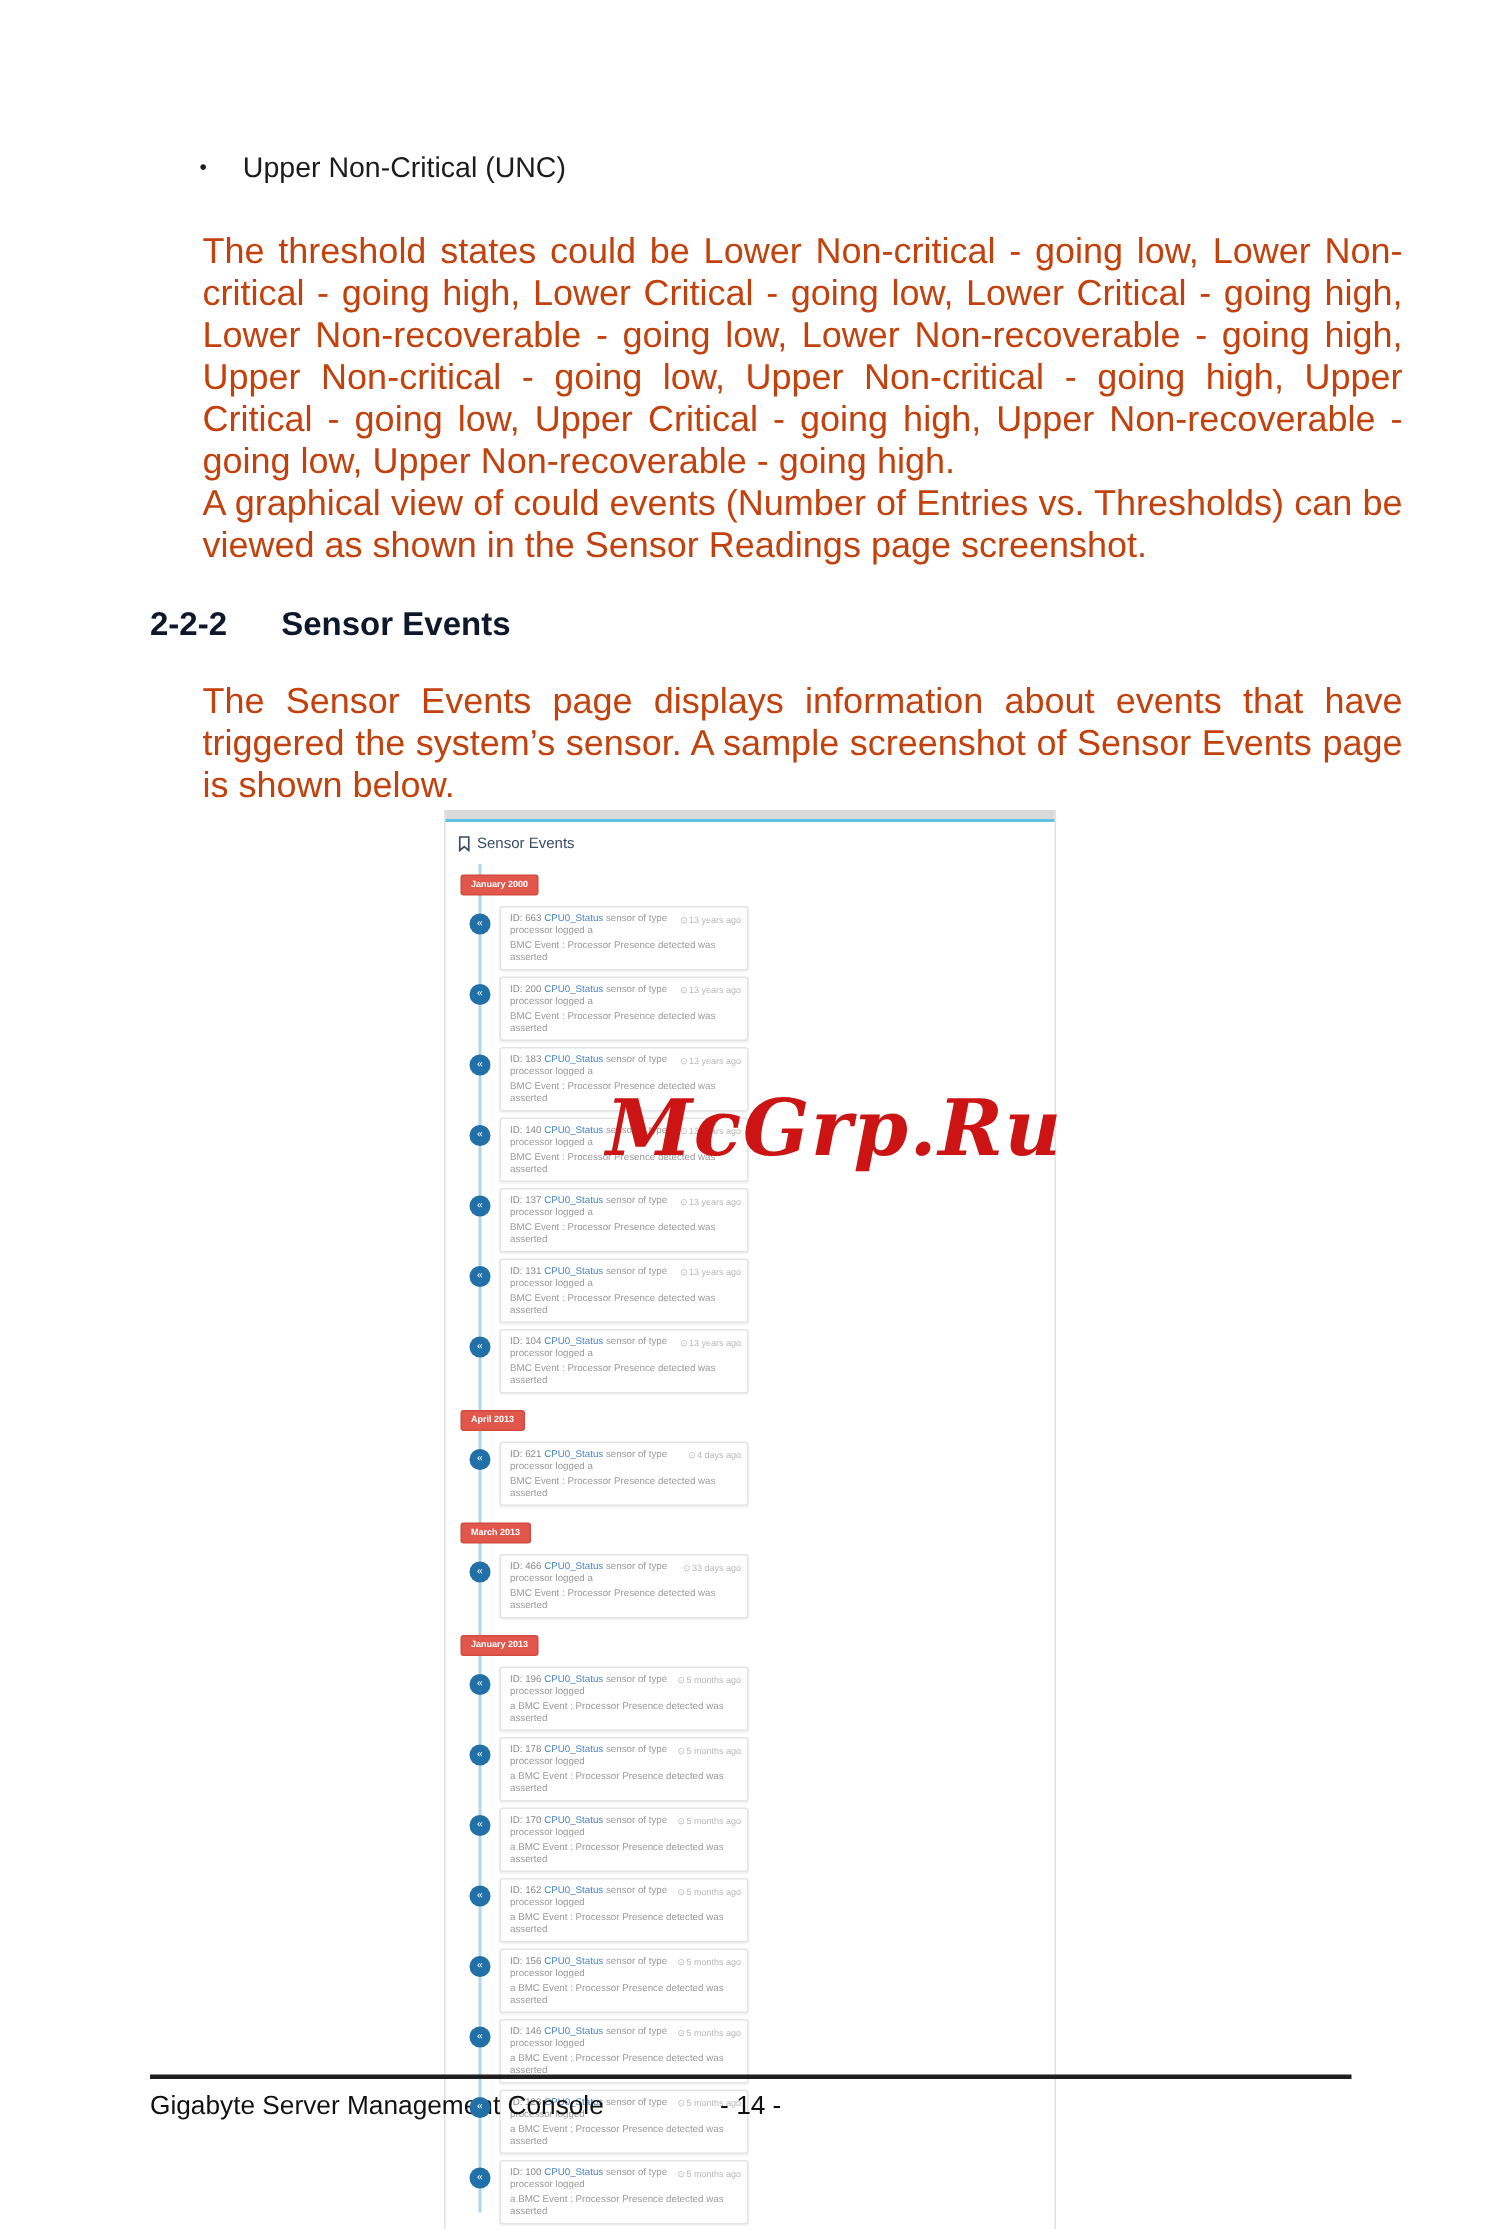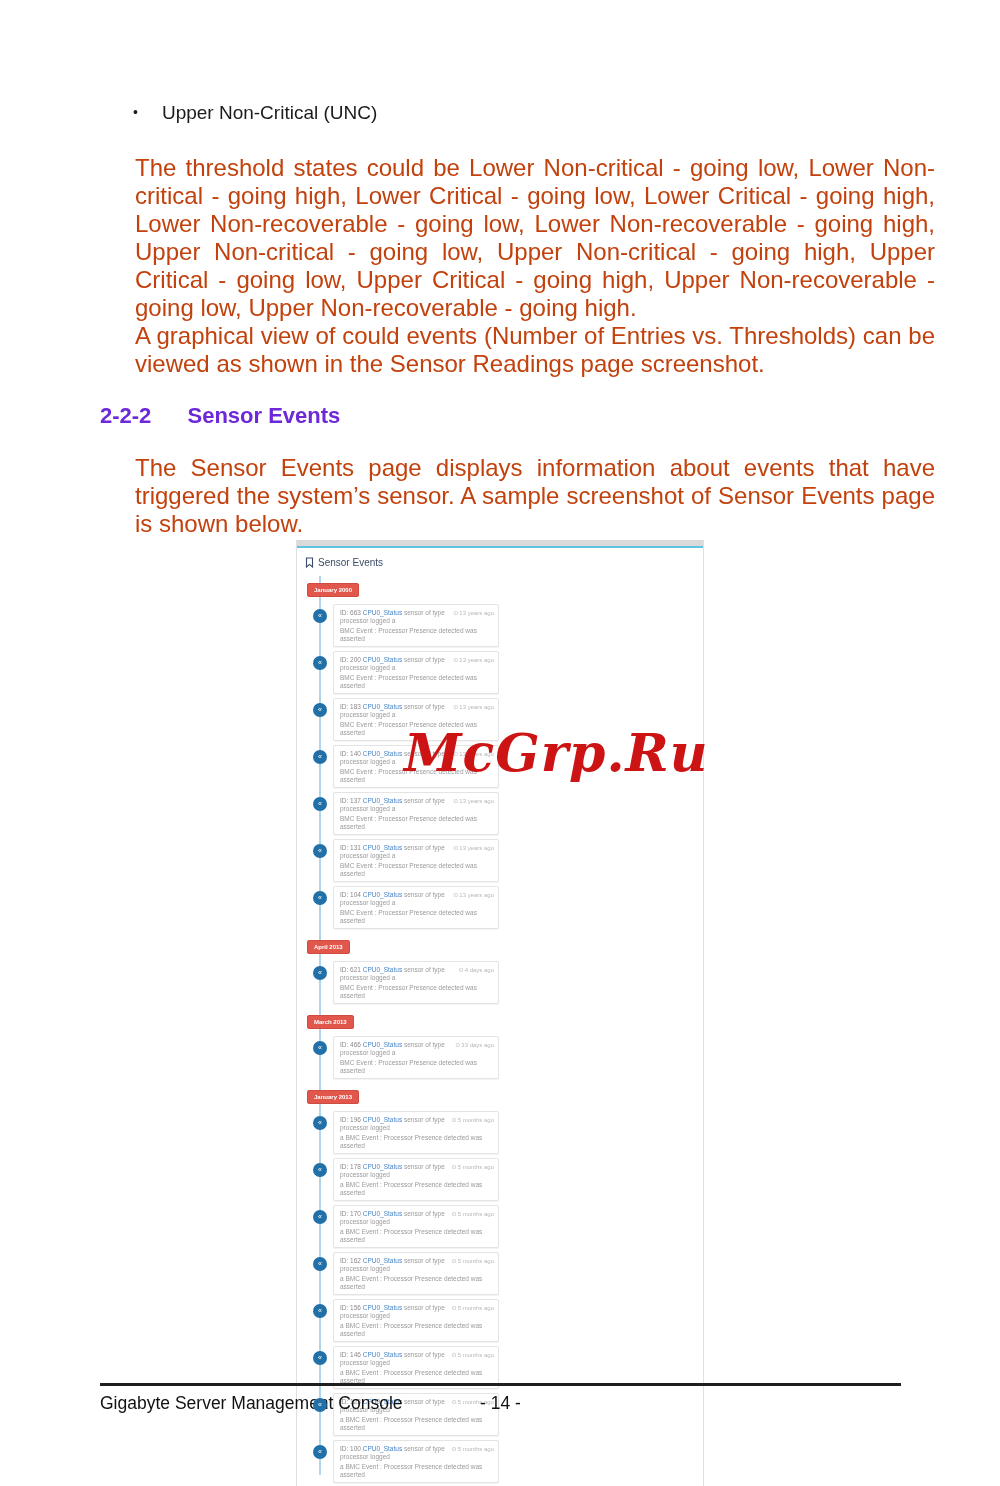--- a/index.html
+++ b/index.html
@@ -7,21 +7,21 @@
   .page {
     position:relative; width:1000px; height:1486px; background:#ffffff;
     font-family:"Liberation Sans", sans-serif; color:#1c1c1c; overflow:hidden;
   }
 
   
   .bullet-row { position:absolute; left:133px; top:102px; font-size:19px; display:flex; align-items:baseline; }
   .bullet-dot { font-size:14px; margin-right:24px; position:relative; top:-2px; }
   .body-block { position:absolute; left:100px; width:800px; font-size:24px; line-height:28px; text-align:justify; color:#c2410c;margin-left:35px; }
   .block-thresholds { top:154px; }
-  .section-heading { position:absolute; left:100px; top:403px; font-size:22px; font-weight:bold; color:#6d28d9; }
+  .section-heading { position:absolute; left:100px; top:403px; font-size:22px; font-weight:bold; color:#0f172a; }
   .section-heading .num { margin-right:30px; }
   .block-sensorevents { top:454px; }
 
   
   .screenshot {
     position:absolute; left:296px; top:540px; width:408px; background:#ffffff;
     border:1px solid #e0e0e0; border-top:none;
   }
   .ss-graystrip { height:6px; background:#dadada; }
   .ss-topline { height:2px; background:#5fc4e1; }

